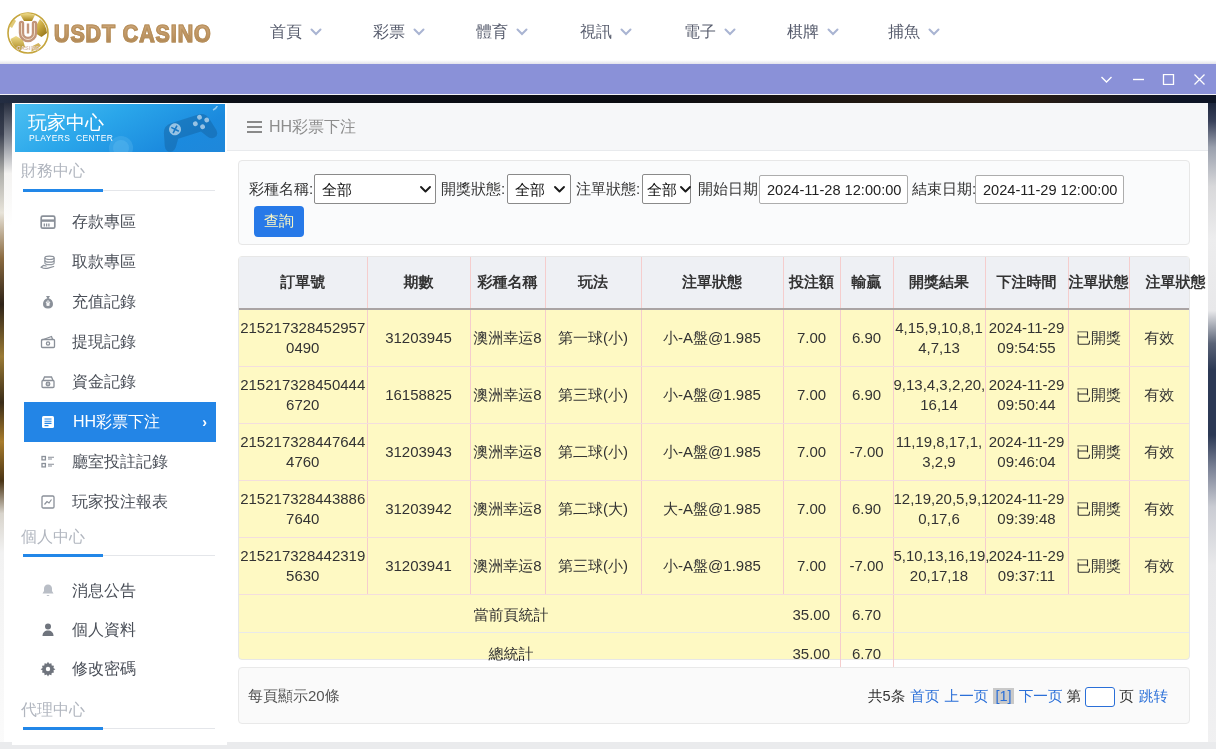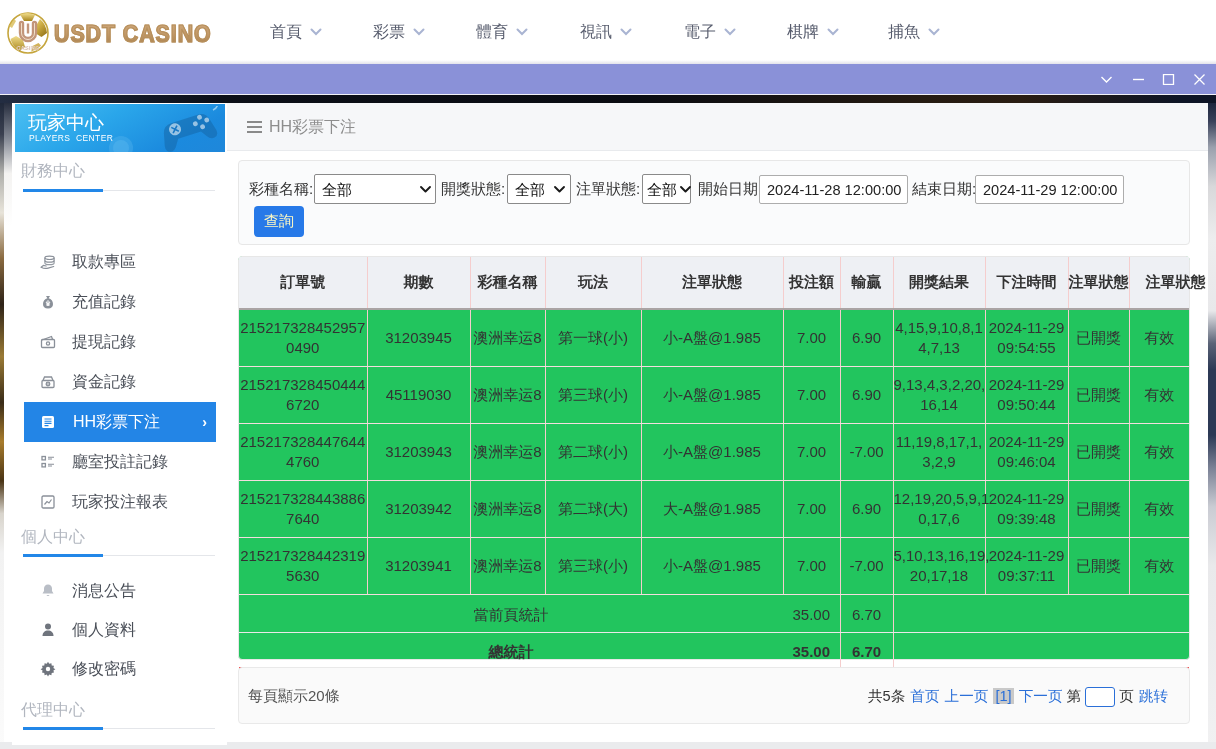--- a/index.html
+++ b/index.html
@@ -48,29 +48,29 @@
 #crumb .t { position:absolute; left:42px; top:0; line-height:48px; font-size:16px; color:#8d8d8d; }
 
 #filter { position:absolute; left:11px; top:57px; width:952px; height:85px; background:#fafbfc; border:1px solid #e7e7e7; border-radius:4px; }
 #filter .lab { position:absolute; top:6px; height:44px; line-height:44px; font-size:15px; color:#333; }
 #filter select { position:absolute; top:13px; height:30px; font-size:15px; color:#111; border:1px solid #8a8a8a; border-radius:2px; background:#fff; font-family:"Liberation Sans",sans-serif;
   -webkit-appearance:none; appearance:none; padding:0 0 0 7px; }
 #filter svg.sc { position:absolute; top:24px; pointer-events:none; }
 #filter input.dt { position:absolute; top:14px; height:29px; width:149px; font-size:14.6px; color:#222; border:1px solid #adadad; border-radius:2px; padding:0 0 0 7px; font-family:"Liberation Sans",sans-serif; }
 #btnq { position:absolute; left:15px; top:45px; width:50px; height:31px; background:#2779e8; color:#fef9c3; font-size:15px; border:none; border-radius:4px; font-family:"Liberation Sans",sans-serif; }
 
-#tcard { position:absolute; left:11px; top:153px; width:952px; height:404px; border:1px solid #e7e7e7; border-radius:4px; background:#22c55e; }
+#tcard { position:absolute; left:11px; top:153px; width:952px; height:404px; border:1px solid #e7e7e7; border-radius:4px; background:#fef9c3; }
 table { border-collapse:collapse; table-layout:fixed; width:950px; margin:0; }
 th { height:40px; background:#eef0f4; font-size:15px; color:#333; font-weight:bold; border-right:1px solid #f5cdcd; border-bottom:2px solid #aaa4a4; white-space:nowrap; }
 td { text-align:center; font-size:15px; color:#333; border-right:1px solid #f5cdcd; border-bottom:1px solid #f3dede; line-height:20px; }
 tr.dr td { height:57px; }
 th:last-child, td:last-child { border-right:none; }
 tr.sum td { height:38px; padding-top:4px; border-bottom:1px solid #e9e9e9; border-right:none; font-size:15px; }
 tr.sum td.b1 { border-right:1px solid #f5cdcd; }
-tr.sum2 td { height:38px; padding-top:5px; border-bottom:7px solid #ef4444;font-weight:bold; }
+tr.sum2 td { height:38px; padding-top:5px; border-bottom:1px solid #ef4444; }
 
 #pager { position:absolute; left:11px; top:564px; width:952px; height:57px; background:#fafafa; border:1px solid #e9e9e9; border-radius:4px; font-size:15px; color:#555; }
 #pager .l { position:absolute; left:9px; top:0; line-height:56px; }
 #pager .r { position:absolute; right:21px; top:0; line-height:56px; color:#333; font-size:14.6px; }
 #pager .r a { color:#2a6fd8; text-decoration:none; margin-left:1px; }
 #pager .cur { background:#c9c9c9; color:#2a6fd8; padding:0 2px; }
 #pager input { width:30px; height:20px; border:1px solid #2a6fd8; border-radius:3px; vertical-align:middle; margin:0 4px; }
 </style>
 </head>
 <body>
@@ -164,20 +164,30 @@
     <svg style="position:absolute;left:88px;top:30px" width="36" height="18" viewBox="0 0 36 18">
         <circle cx="18" cy="14" r="12" fill="#5db8ef" opacity="0.35"></circle>
         <circle cx="18" cy="14" r="8" fill="#5db8ef" opacity="0.4"></circle>
       </svg>
     <div class="t1">玩家中心</div>
     <div class="t2">PLAYERS&nbsp; CENTER</div>
   </div>
   <div class="sect" style="top:58px">財務中心</div>
   <div class="sline" style="top:87px">
       <i></i>
+    </div>
+  <div class="mi" style="top:99px">
+      <svg class="ic" viewBox="0 0 16 16">
+        <g fill="none" stroke="#8a9099">
+          <rect x="1.2" y="2.2" width="13.6" height="12" rx="1.5" stroke-width="1.7"></rect>
+          <path d="M1.5 6.6 H14.5" stroke-width="2.4"></path>
+          <path d="M4.3 9.6 v3 M6.6 9.6 v3 M8.9 9.6 v3" stroke-width="1.3"></path>
+        </g>
+      </svg>
+      <span class="tx">存款專區</span>
     </div>
   <div class="mi" style="top:139px">
       <svg class="ic" viewBox="0 0 16 16">
         <g fill="none" stroke="#8a9099" stroke-width="1.2">
           <ellipse cx="9.5" cy="3.8" rx="4.6" ry="1.7"></ellipse>
           <path d="M4.9 3.8 v2.6 c0 0.95 2 1.7 4.6 1.7 s4.6 -0.75 4.6 -1.7 V3.8"></path>
           <path d="M4.9 6.4 v2.6 c0 0.95 2 1.7 4.6 1.7 s4.6 -0.75 4.6 -1.7 V6.4" opacity="0.9"></path>
           <path d="M1.2 13.2 c2.2 1.3 4.5 1.6 7 0.9 l5.5 -1.6" stroke-linecap="round"></path>
           <path d="M1.2 13.2 l2.2 -1.8 2.8 0.6" stroke-linecap="round"></path>
         </g>
@@ -338,21 +348,21 @@
             <td>小-A盤@1.985</td>
             <td>7.00</td>
             <td>6.90</td>
             <td>4,15,9,10,8,1<br>4,7,13</td>
             <td>2024-11-29<br>09:54:55</td>
             <td>已開獎</td>
             <td>有效</td>
           </tr>
       <tr class="dr">
             <td>215217328450444<br>6720</td>
-            <td>45119030</td>
+            <td>16158825</td>
             <td>澳洲幸运8</td>
             <td>第三球(小)</td>
             <td>小-A盤@1.985</td>
             <td>7.00</td>
             <td>6.90</td>
             <td>9,13,4,3,2,20,<br>16,14</td>
             <td>2024-11-29<br>09:50:44</td>
             <td>已開獎</td>
             <td>有效</td>
           </tr>

